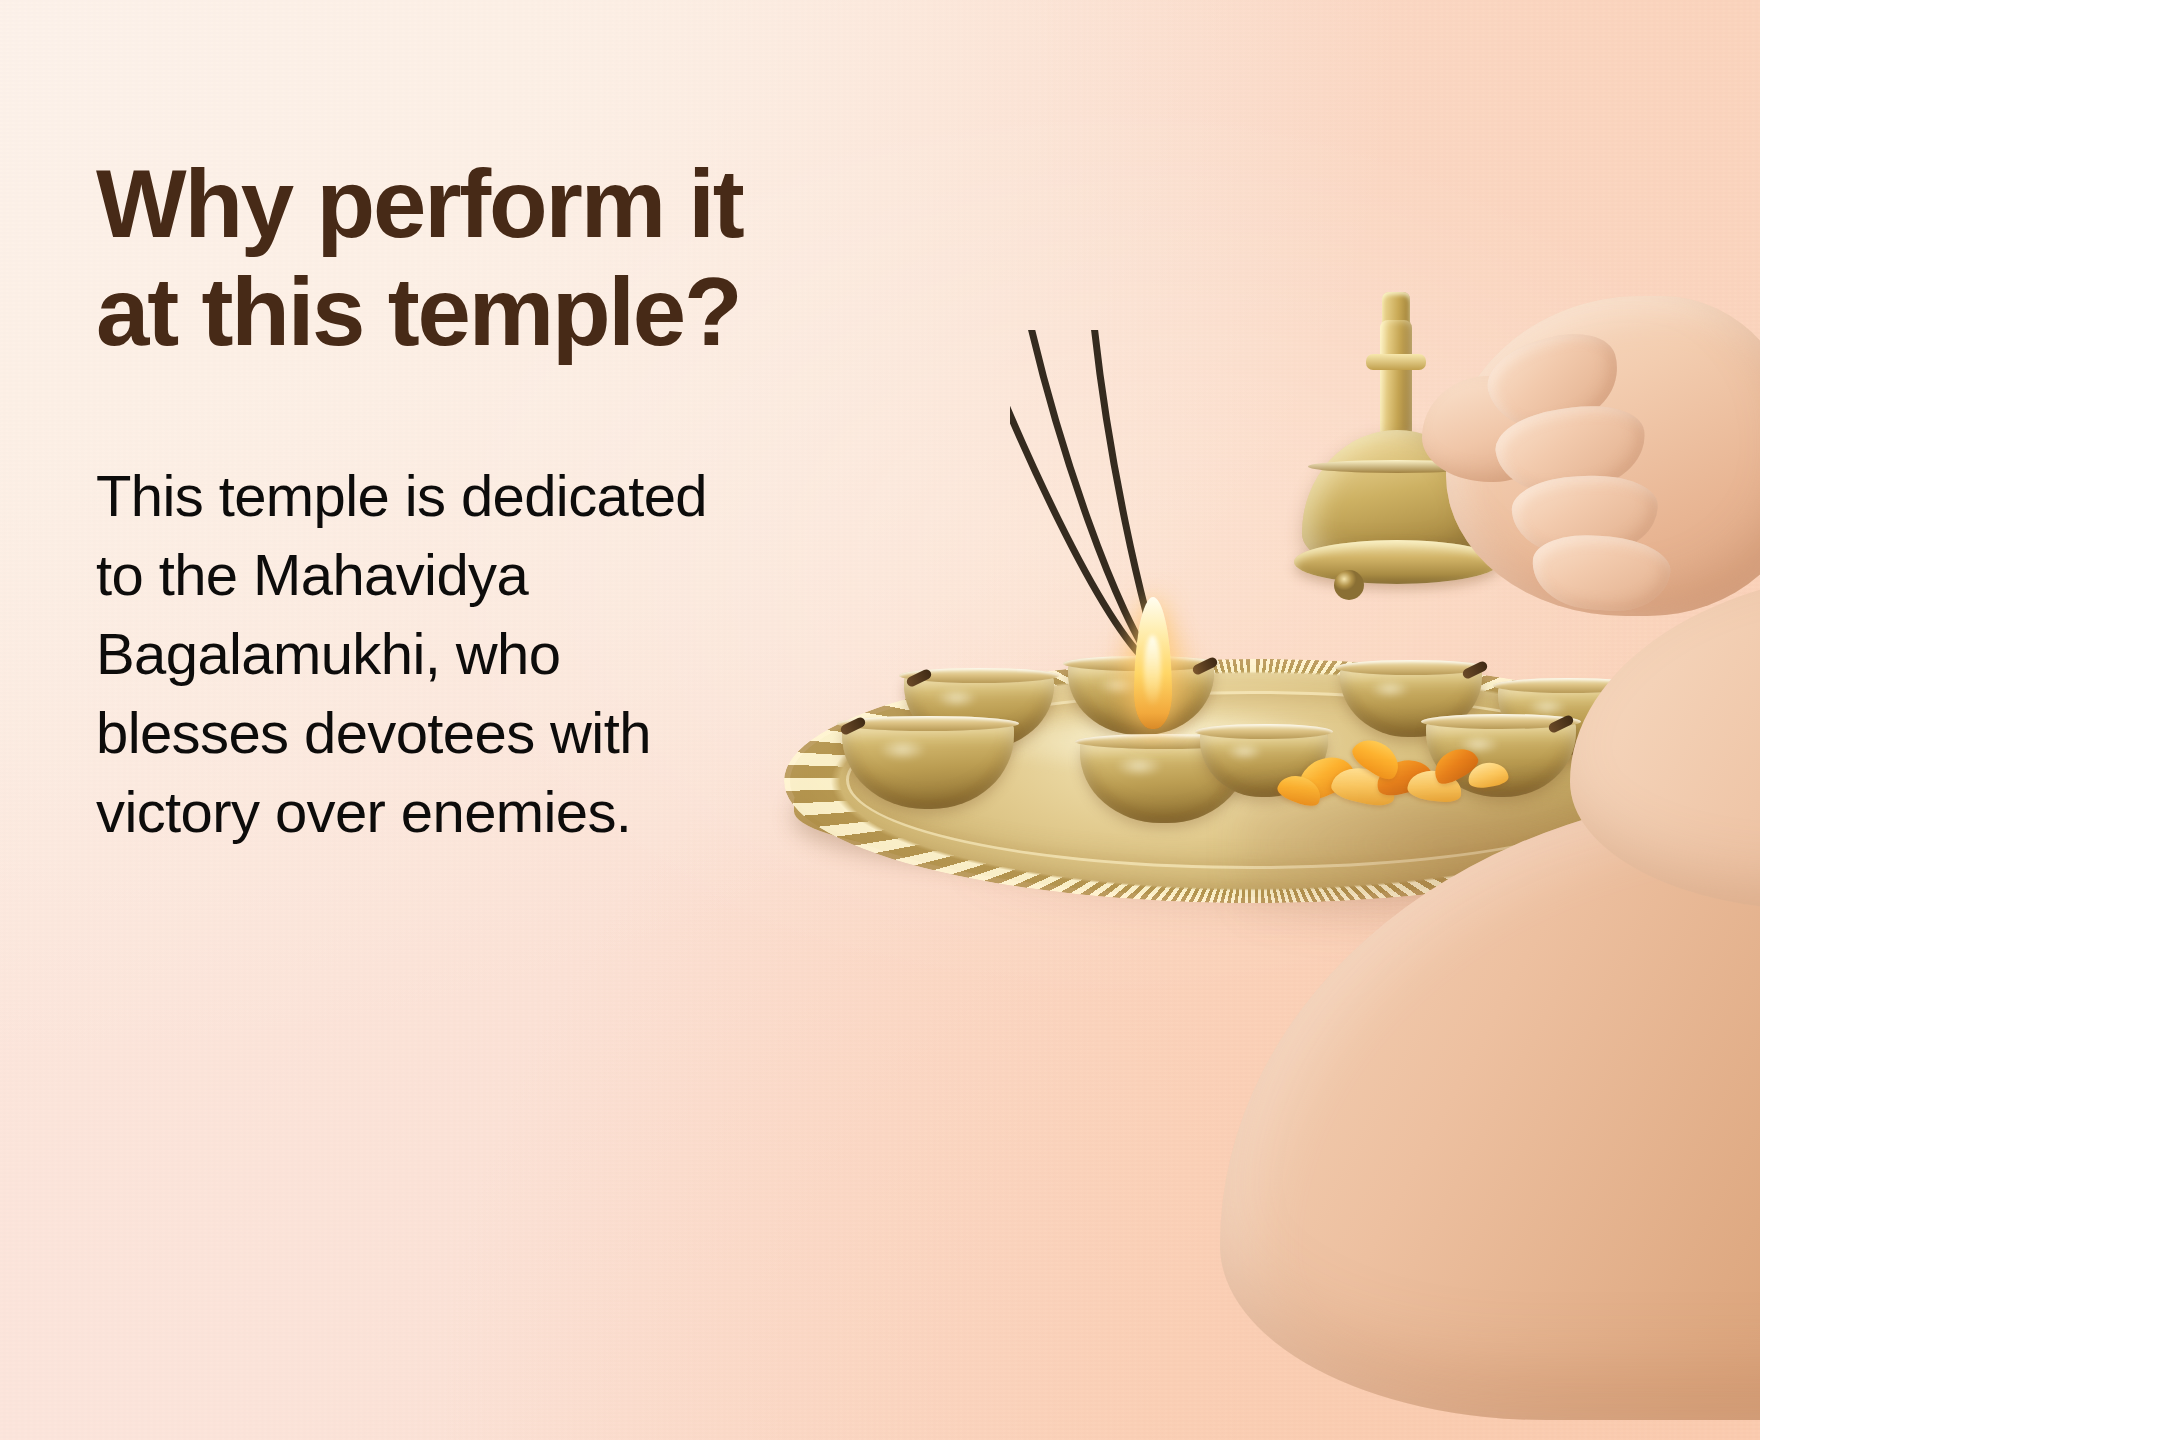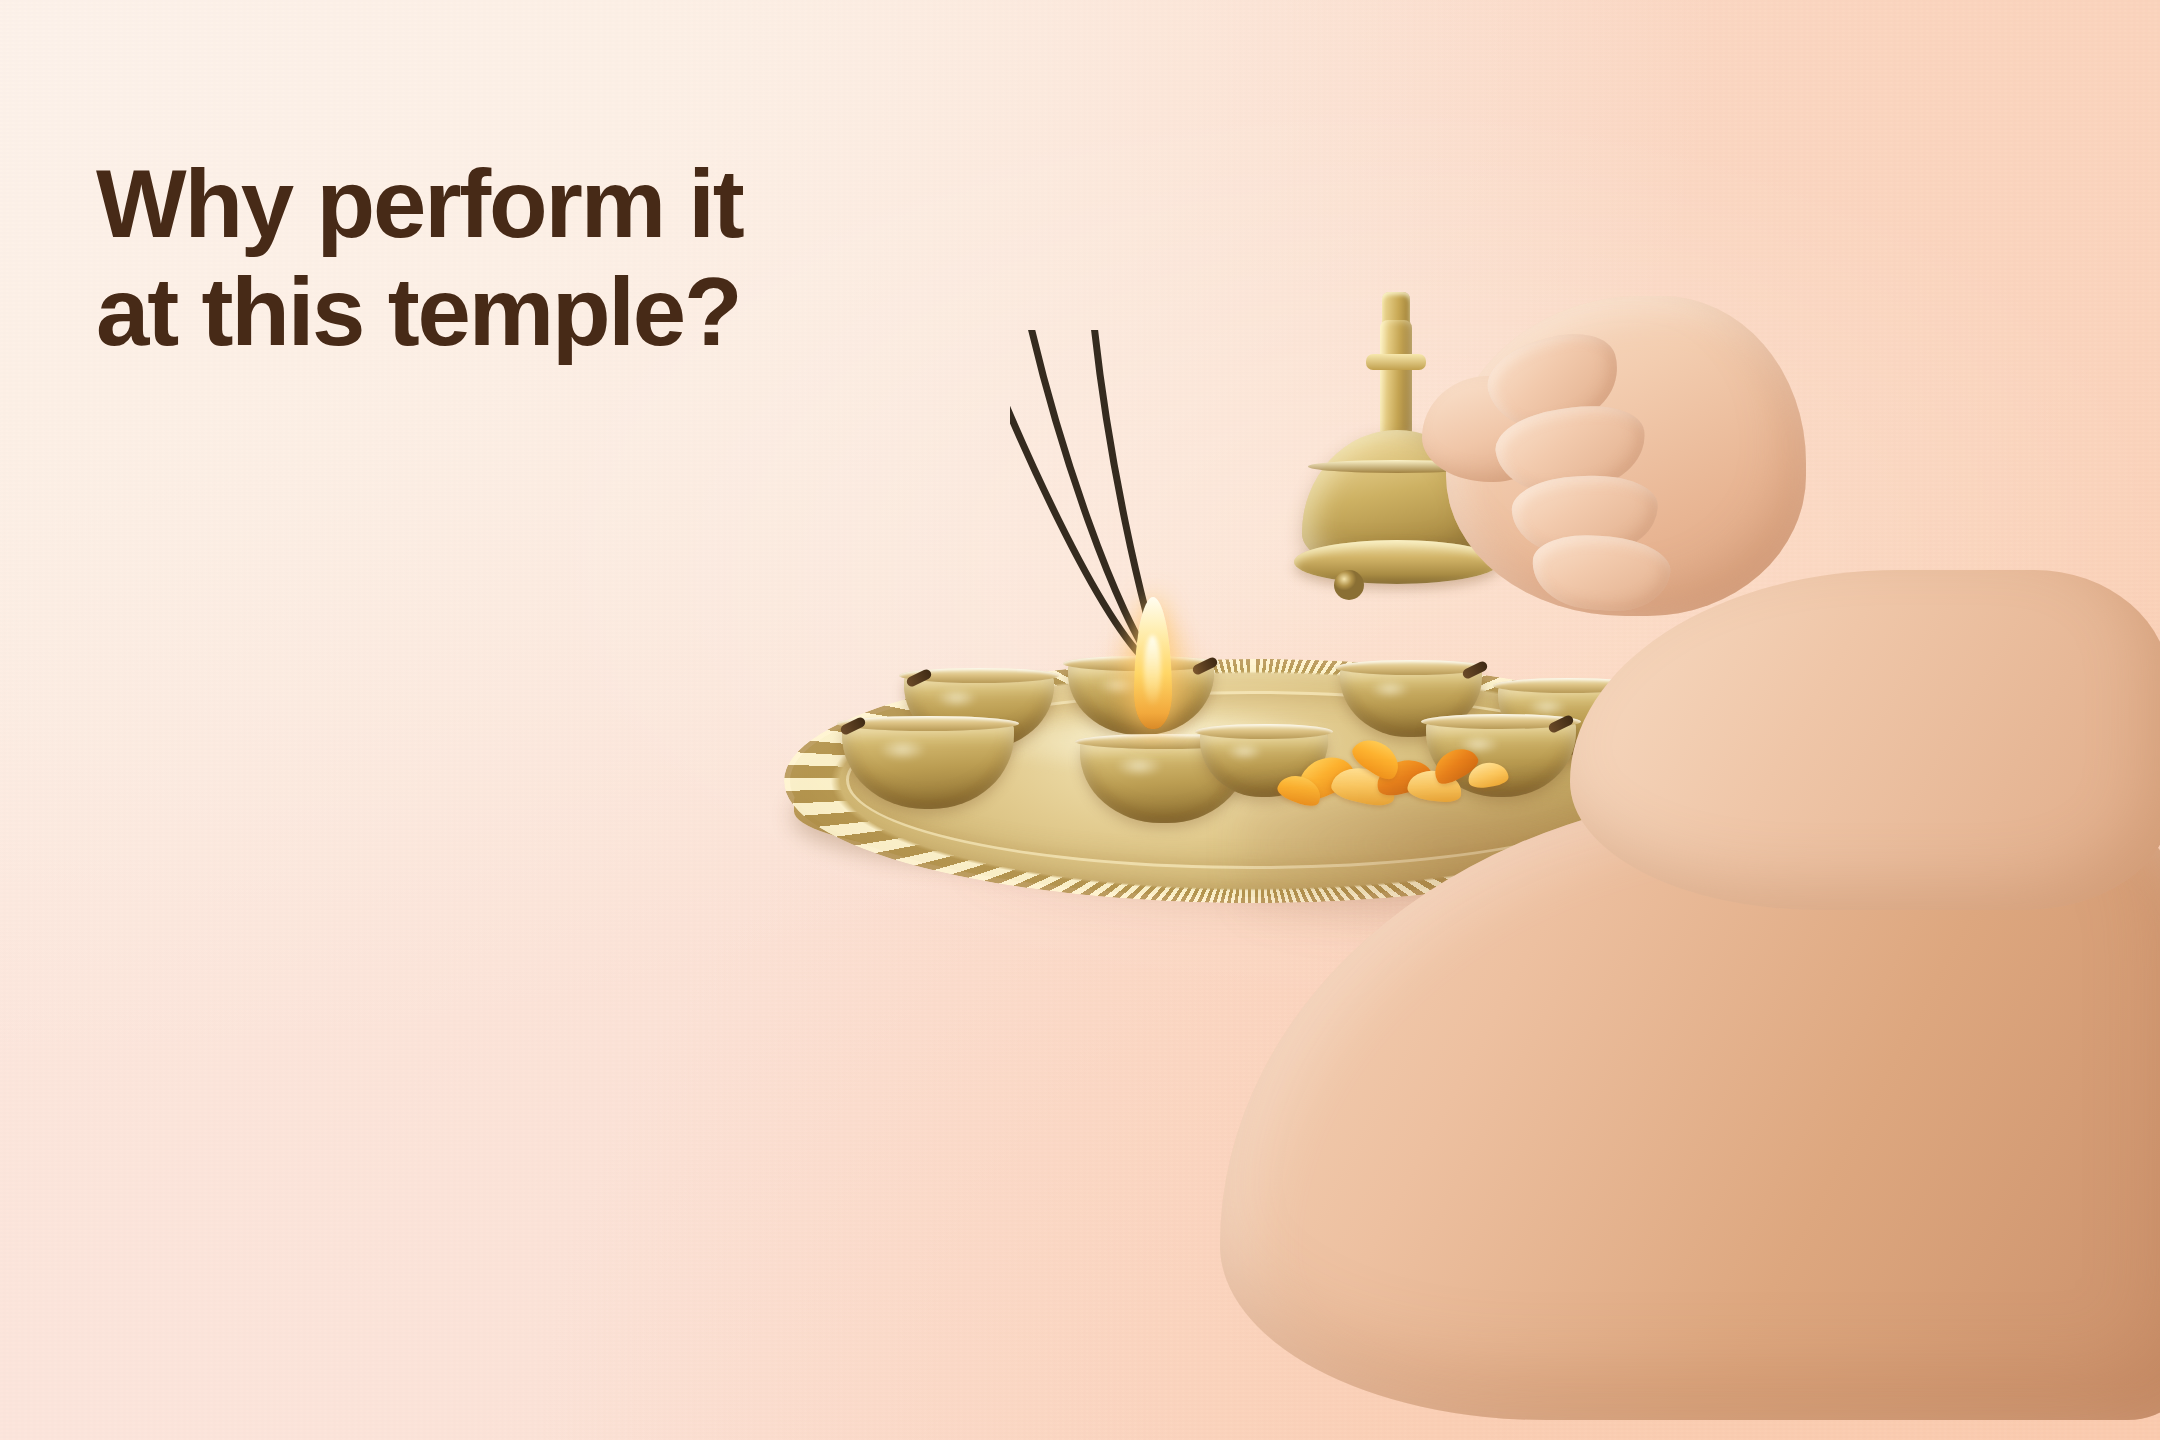--- a/index.html
+++ b/index.html
@@ -5,21 +5,21 @@
   * { margin:0; padding:0; box-sizing:border-box; }
 
   html, body {
     width:2160px; height:1440px;
     overflow:hidden;
     font-family:"Liberation Sans", sans-serif;
   }
 
   #slide {
     position:relative;
-    width:2160px; height:1440px;
+    width:1760px; height:1440px;
     background:#c4b5fd;
     overflow:hidden;
   }
 
   
   .bg-base {
     position:absolute; inset:0;
     background:
       radial-gradient(125% 115% at 2% 2%,   #fdf2ea 0%,  #fdf0e6 22%, rgba(253,235,224,0) 62%),
       radial-gradient(120% 120% at 100% 0%, #fbd4bd 0%,  rgba(251,212,189,0) 58%),
@@ -289,20 +289,25 @@
 
 <div id="slide">
 
   <div class="bg-base"></div>
   <div class="bg-warmth"></div>
   <div class="bg-grain"></div>
 
   <div class="text-col">
     <h1 class="headline">Why perform it
 at this temple?</h1>
+    <p class="body-copy">This temple is dedicated
+to the Mahavidya
+Bagalamukhi, who
+blesses devotees with
+victory over enemies.</p>
   </div>
 
   <div class="photo">
 
     <svg class="incense" viewBox="0 0 1150 1110" preserveAspectRatio="none">
       <g stroke="#352b1f" stroke-linecap="round" fill="none">
         <path d="M -52 -45 C 10 120, 90 290, 140 335" stroke-width="7"></path>
         <path d="M  10 -52 C 46 120, 110 292, 146 336" stroke-width="7"></path>
         <path d="M  80 -48 C 94 124, 136 292, 152 337" stroke-width="7"></path>
       </g>

